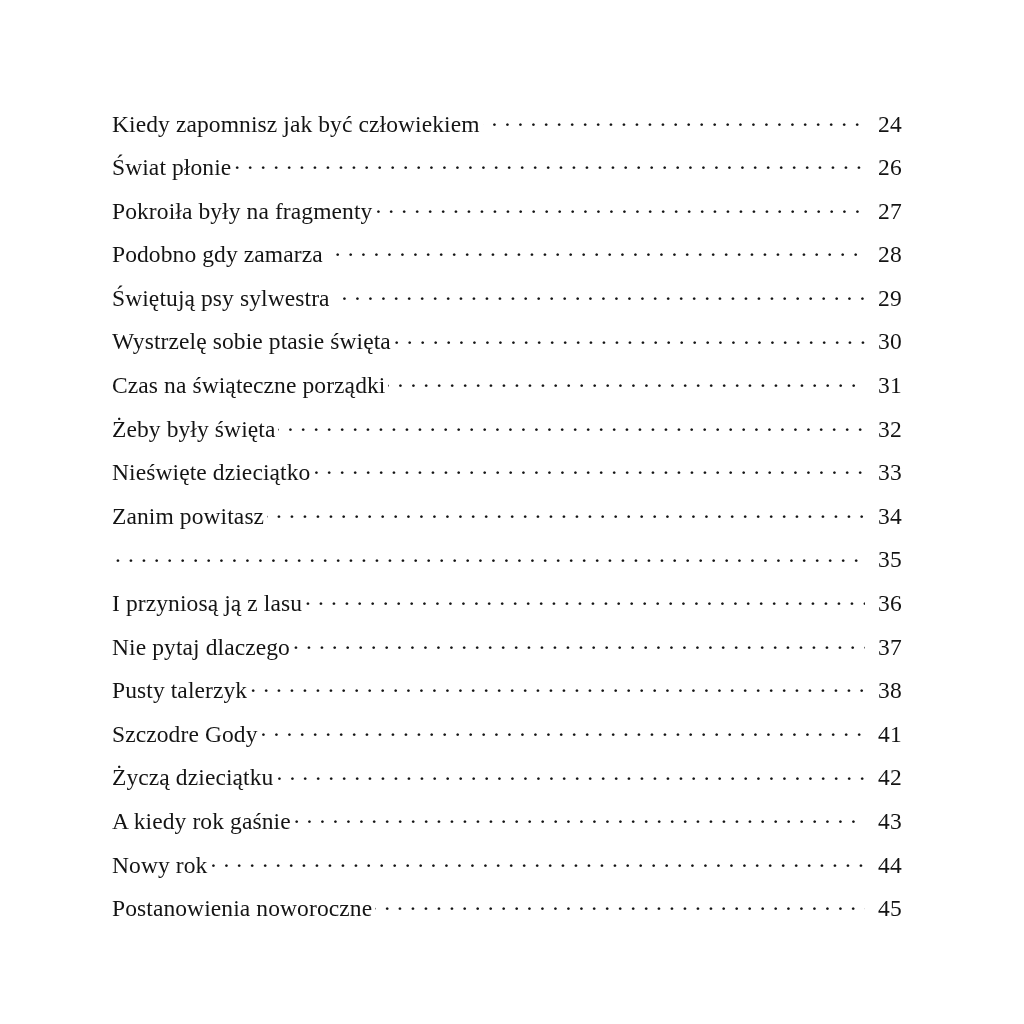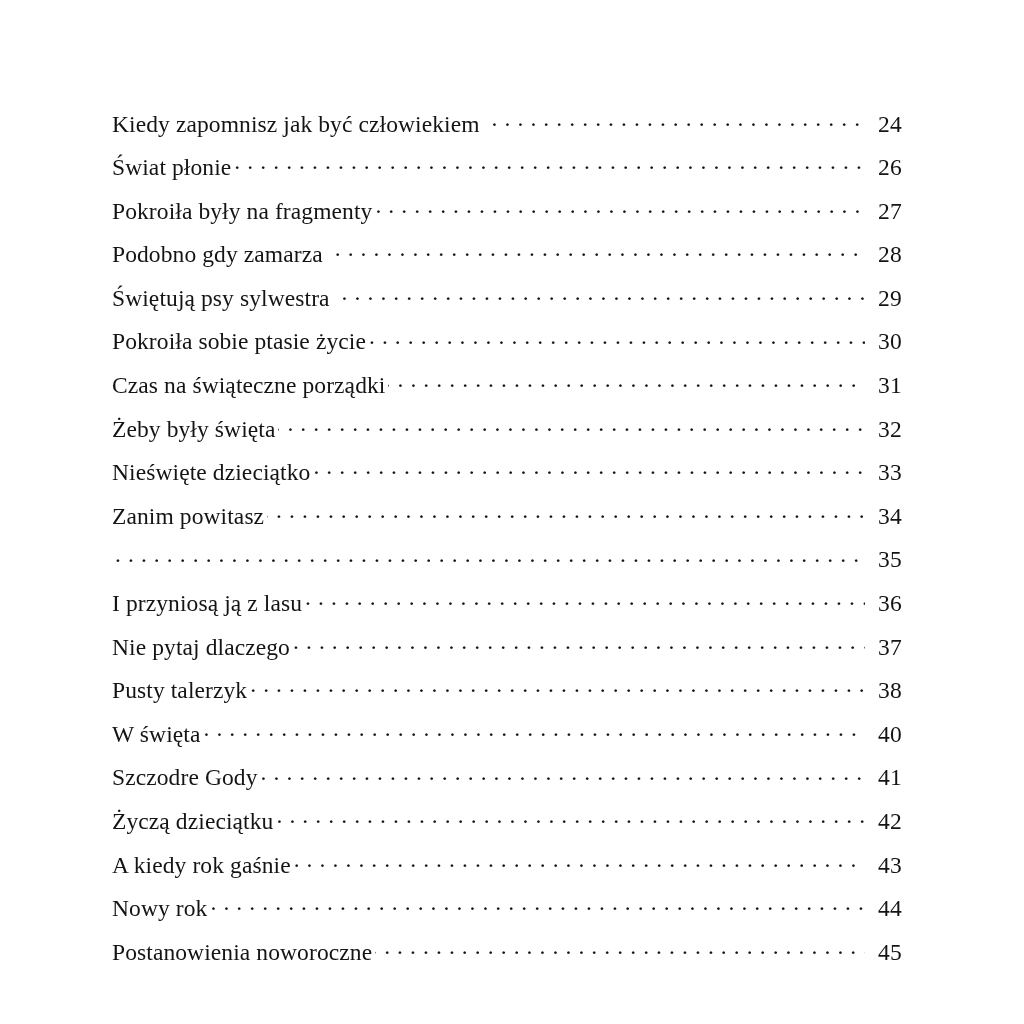--- a/index.html
+++ b/index.html
@@ -90,21 +90,21 @@
         <span class="toc-title">Podobno gdy zamarza</span>
         <span class="toc-leader tight"></span>
         <span class="toc-page">28</span>
       </div>
       <div class="toc-entry">
         <span class="toc-title">Świętują psy sylwestra</span>
         <span class="toc-leader tight"></span>
         <span class="toc-page">29</span>
       </div>
       <div class="toc-entry">
-        <span class="toc-title">Pokroiła sobie ptasie życie</span>
+        <span class="toc-title">Wystrzelę sobie ptasie święta</span>
         <span class="toc-leader"></span>
         <span class="toc-page">30</span>
       </div>
       <div class="toc-entry">
         <span class="toc-title">Czas na świąteczne porządki</span>
         <span class="toc-leader tight"></span>
         <span class="toc-page">31</span>
       </div>
       <div class="toc-entry">
         <span class="toc-title">Żeby były święta</span>
@@ -134,25 +134,20 @@
         <span class="toc-title">Nie pytaj dlaczego</span>
         <span class="toc-leader"></span>
         <span class="toc-page">37</span>
       </div>
       <div class="toc-entry">
         <span class="toc-title">Pusty talerzyk</span>
         <span class="toc-leader"></span>
         <span class="toc-page">38</span>
       </div>
       <div class="toc-entry">
-        <span class="toc-title">W święta</span>
-        <span class="toc-leader"></span>
-        <span class="toc-page">40</span>
-      </div>
-      <div class="toc-entry">
         <span class="toc-title">Szczodre Gody</span>
         <span class="toc-leader"></span>
         <span class="toc-page">41</span>
       </div>
       <div class="toc-entry">
         <span class="toc-title">Życzą dzieciątku</span>
         <span class="toc-leader"></span>
         <span class="toc-page">42</span>
       </div>
       <div class="toc-entry">

